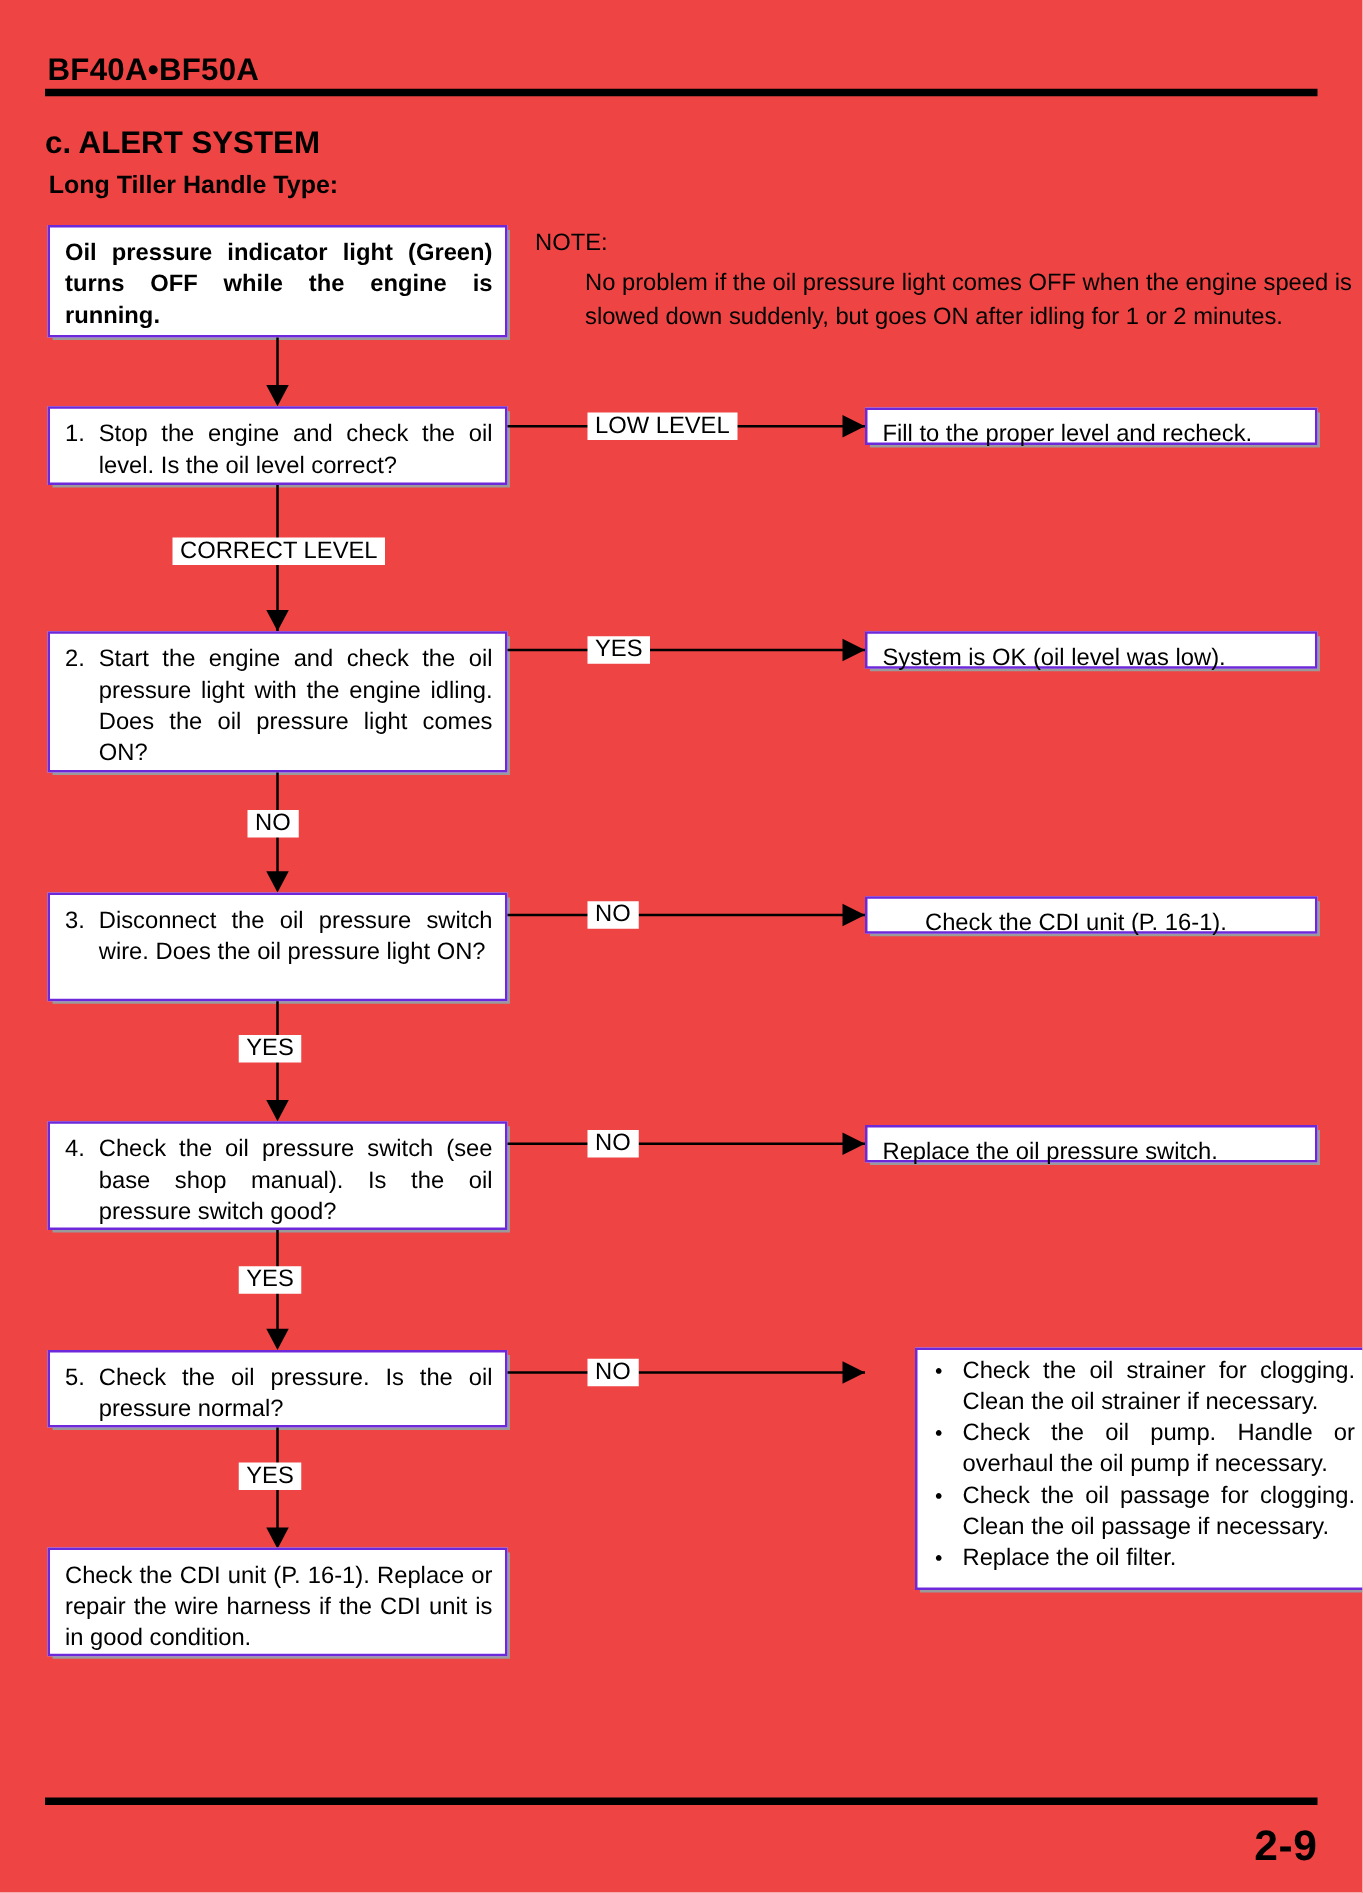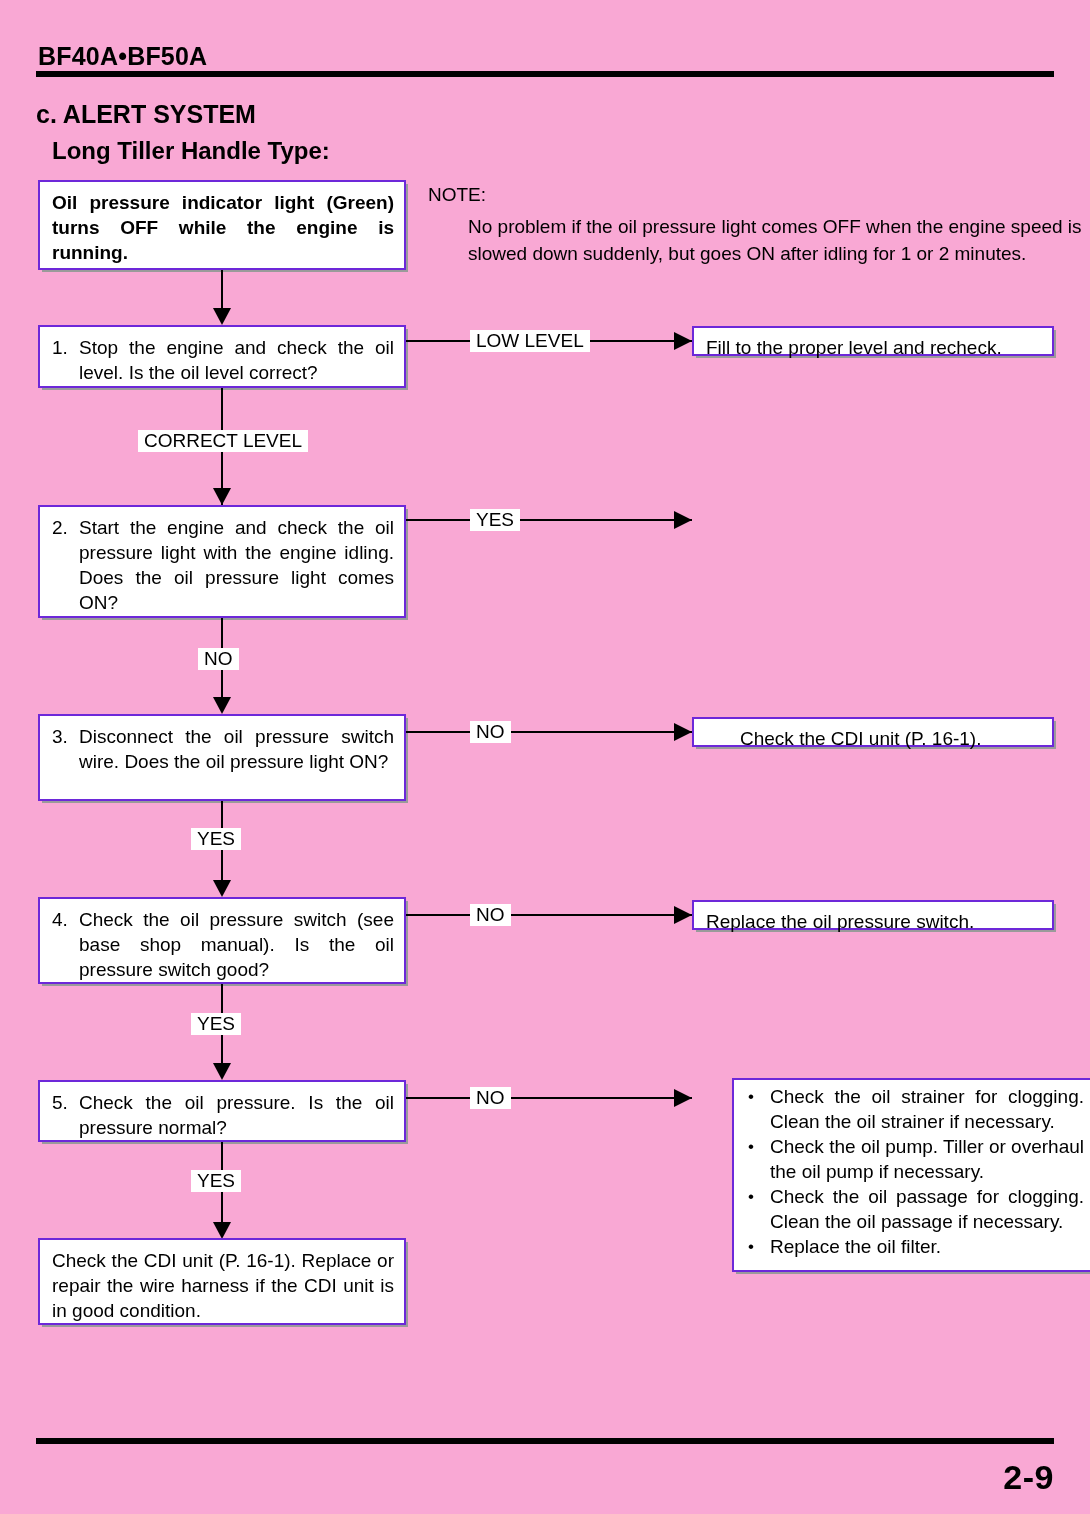--- a/index.html
+++ b/index.html
@@ -9,21 +9,21 @@
   }
   body {
     font-family: "Liberation Sans", sans-serif;
     color: #000000;
   }
   #page {
     position: relative;
     width: 1090px;
     height: 1514px;
     overflow: hidden;
-    background: #f9a8d4;
+    background: #ef4444;
   }
 
   
   .hdr-title {
     position: absolute;
     left: 38px;
     top: 42px;
     font-size: 25px;
     font-weight: bold;
     letter-spacing: 0.2px;
@@ -39,23 +39,23 @@
   .sec-title {
     position: absolute;
     left: 36px;
     top: 100px;
     font-size: 25px;
     font-weight: bold;
     text-align: right;
   }
   .sub-title {
     position: absolute;
-    left: 52px;
+    left: 39px;
     top: 137px;
-    font-size: 24px;
+    font-size: 20px;
     font-weight: bold;
   }
 
   
   .note-label {
     position: absolute;
     left: 428px;
     top: 184px;
     font-size: 19px;
     text-align: center;
@@ -233,20 +233,23 @@
     <div class="inner">
       <div class="numrow">
         <div class="num">2.</div>
         <div class="txt jlast-left">Start the engine and check the oil pressure light with the engine idling. Does the oil pressure light comes ON?</div>
       </div>
     </div>
   </div>
   <div class="hline" style="left:406px; top:519px; width:286px;"></div>
   <div class="edge-label" style="left:470px; top:509px;">YES</div>
   <div class="arrow-right" style="left:674px; top:511px;"></div>
+  <div class="box right" style="left:692px; top:505px; width:362px; height:30px;">
+    <div class="inner">System is OK (oil level was low).</div>
+  </div>
 
   <div class="vline" style="left:221px; top:618px; height:80px;"></div>
   <div class="edge-label" style="left:198px; top:648px;">NO</div>
   <div class="arrow-down" style="left:213px; top:697px;"></div>
 
   <div class="box left" style="left:38px; top:714px; width:368px; height:87px;">
     <div class="inner">
       <div class="numrow">
         <div class="num">3.</div>
         <div class="txt jlast-left">Disconnect the oil pressure switch wire. Does the oil pressure light ON?</div>
@@ -291,21 +294,21 @@
       </div>
     </div>
   </div>
   <div class="hline" style="left:406px; top:1097px; width:286px;"></div>
   <div class="edge-label" style="left:470px; top:1087px;">NO</div>
   <div class="arrow-right" style="left:674px; top:1089px;"></div>
 
   <div class="box right" style="left:692px; top:1078px; width:362px; height:194px;margin-left:40px;">
     <ul class="bullets">
       <li>Check the oil strainer for clogging. Clean the oil strainer if necessary.</li>
-      <li>Check the oil pump. Tiller or overhaul the oil pump if necessary.</li>
+      <li>Check the oil pump. Handle or overhaul the oil pump if necessary.</li>
       <li>Check the oil passage for clogging. Clean the oil passage if necessary.</li>
       <li>Replace the oil filter.</li>
     </ul>
   </div>
 
   <div class="vline" style="left:221px; top:1142px; height:81px;"></div>
   <div class="edge-label" style="left:191px; top:1170px;">YES</div>
   <div class="arrow-down" style="left:213px; top:1222px;"></div>
 
   <div class="box left" style="left:38px; top:1238px; width:368px; height:87px;">

